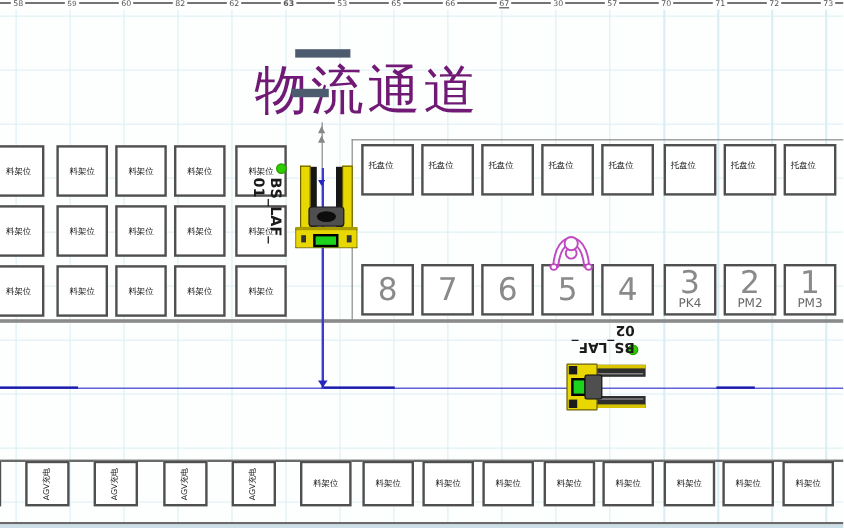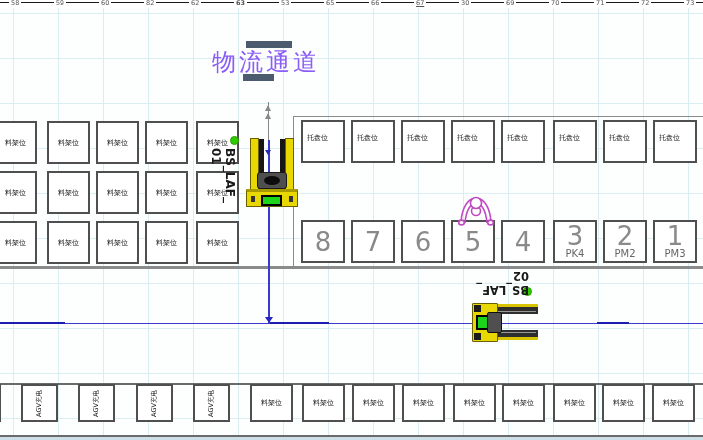--- a/index.html
+++ b/index.html
@@ -26,21 +26,21 @@
   
   .hline,.vline{position:absolute;background:#8a8a8a;}
   
   .bluepath{position:absolute;background:#3a3ace;}
   .bluethick{position:absolute;background:#1d1db0;}
   .arrow-down-blue{position:absolute;width:0;height:0;border-left:4px solid transparent;
       border-right:4px solid transparent;border-top:6px solid #2626c0;}
   .chev-up{position:absolute;width:0;height:0;border-left:3.5px solid transparent;
       border-right:3.5px solid transparent;border-bottom:6px solid #888;}
   
-  #title{position:absolute;left:212px;top:46px;font-size:24px;letter-spacing:3px;color:#8b5cf6;
+  #title{position:absolute;left:212px;top:46px;font-size:44px;letter-spacing:3px;color:#701a75;
          font-family:Liberation Sans, sans-serif;}
   .conveyor{position:absolute;background:#4c5c6e;}
   
   #m1{position:absolute;left:246px;top:102px;width:52px;height:105px;}
   #m1 .mast{position:absolute;left:22px;top:0;width:1px;height:38px;background:#888;}
   #m1 .coly{position:absolute;top:36px;width:9px;height:53px;background:#e8d700;border:1px solid #6a6000;box-sizing:border-box;}
   #m1 .colb{position:absolute;top:37px;width:5px;height:51px;background:#161616;}
   #m1 .lift{position:absolute;left:22px;top:38px;width:2px;height:50px;background:#3a3ad0;}
   #m1 .clamp{position:absolute;left:11px;top:70px;width:30px;height:17px;background:#4f4f4f;
              border:1px solid #1a1a1a;border-radius:3px;box-sizing:border-box;}
@@ -86,21 +86,21 @@
       <span class="tick" style="left: 54px; font-family: Liberation Mono, monospace;">59</span>
       <span class="tick" style="left: 99px;">60</span>
       <span class="tick" style="left: 144px;">82</span>
       <span class="tick" style="left: 189px;">62</span>
       <span class="tick" style="left: 234px; font-weight: bold;">63</span>
       <span class="tick" style="left: 279px;">53</span>
       <span class="tick" style="left: 324px;">65</span>
       <span class="tick" style="left: 369px;">66</span>
       <span class="tick" style="left: 414px; text-decoration: underline;">67</span>
       <span class="tick" style="left: 459px;">30</span>
-      <span class="tick" style="left: 504px;">69</span>
+      <span class="tick" style="left: 504px;">57</span>
       <span class="tick" style="left: 549px;">70</span>
       <span class="tick" style="left: 594px;">71</span>
       <span class="tick" style="left: 639px;">72</span>
       <span class="tick" style="left: 684px;">73</span>
     </div>
 
   <div id="title">物流通道</div>
   <div class="conveyor" style="left:246px;top:41px;width:46px;height:7px;"></div>
   <div class="conveyor" style="left:243px;top:74px;width:31px;height:7px;"></div>
 

